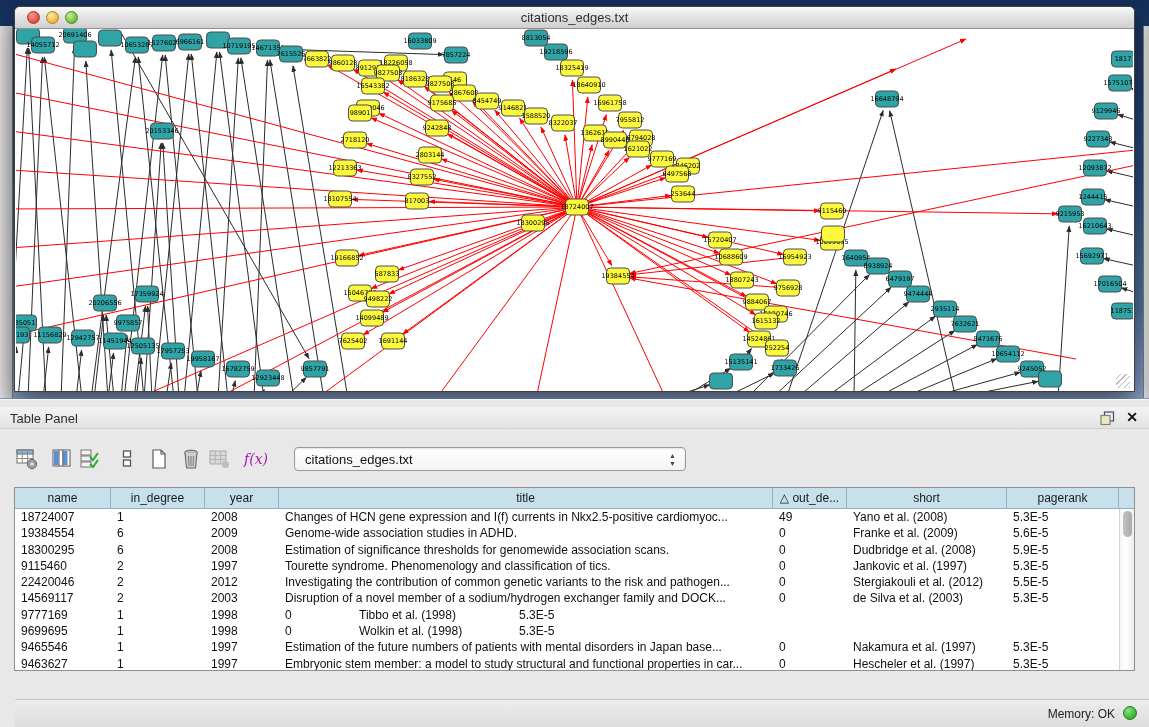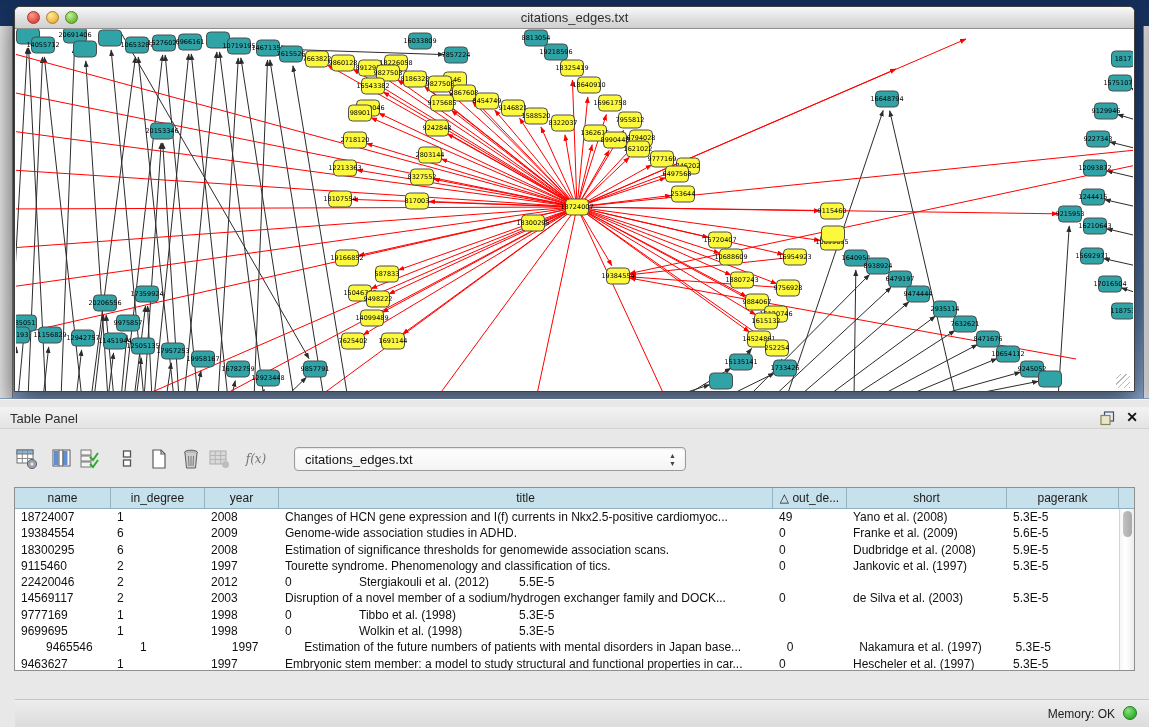--- a/index.html
+++ b/index.html
@@ -41,21 +41,21 @@
     background:#e8e8e8; border-top:1px solid #f6f6f6; }
   .phead { position:absolute; left:0; top:7px; right:0; height:22px;
     background:linear-gradient(180deg,#f3f3f3,#e3e3e3); border-bottom:1px solid #d2d2d2; }
   .ptitle { position:absolute; left:10px; top:4px; font-size:13px; color:#2d2d2d; }
   .float-ic { position:absolute; right:34px; top:4px; width:15px; height:15px; cursor:default; }
   .close-ic { position:absolute; right:11px; top:2px; font-size:14px; font-weight:bold; color:#111; cursor:default; }
 
   .toolbar { position:absolute; left:0; top:36px; right:0; height:46px; }
   .tb-btn { position:absolute; top:10px; width:26px; height:26px; display:flex;
     align-items:center; justify-content:center; }
-  .fx { font-family:"DejaVu Serif", serif; font-style:italic; font-size:12px; color:#737373; }
+  .fx { font-family:"DejaVu Serif", serif; font-style:italic; font-size:14px; color:#a21caf; }
   .combo { position:absolute; left:294px; top:11px; width:392px; height:24px;
     background:linear-gradient(180deg,#ffffff,#f4f4f4); border:1px solid #9b9b9b;
     border-radius:4px; box-shadow:inset 0 1px 2px rgba(0,0,0,.12); }
   .combo-text { position:absolute; left:10px; top:4px; font-size:13px; color:#111; }
   .combo-arrows { position:absolute; right:8px; top:4px; width:9px; height:16px;
     font-size:7px; line-height:8px; color:#444; text-align:center; }
 
   .twrap { position:absolute; left:14px; top:87px; width:1121px; height:184px;
     border:1px solid #8f8f8f; background:#fff; }
   .thead { display:flex; height:21px; background:#c6e1ec;
@@ -841,20 +841,21 @@
           <div class="td" style="width: 74px;">1997</div>
           <div class="td" style="width: 494px;">Tourette syndrome. Phenomenology and classification of tics.</div>
           <div class="td" style="width: 74px;">0</div>
           <div class="td" style="width: 160px;">Jankovic et al. (1997)</div>
           <div class="td" style="width: 112px;">5.3E-5</div>
         </div>
         <div class="tr">
           <div class="td" style="width: 96px;">22420046</div>
           <div class="td" style="width: 94px;">2</div>
           <div class="td" style="width: 74px;">2012</div>
+          <div class="td" style="width: 494px;">Investigating the contribution of common genetic variants to the risk and pathogen...</div>
           <div class="td" style="width: 74px;">0</div>
           <div class="td" style="width: 160px;">Stergiakouli et al. (2012)</div>
           <div class="td" style="width: 112px;">5.5E-5</div>
         </div>
         <div class="tr">
           <div class="td" style="width: 96px;">14569117</div>
           <div class="td" style="width: 94px;">2</div>
           <div class="td" style="width: 74px;">2003</div>
           <div class="td" style="width: 494px;">Disruption of a novel member of a sodium/hydrogen exchanger family and DOCK...</div>
           <div class="td" style="width: 74px;">0</div>
@@ -871,21 +872,21 @@
         </div>
         <div class="tr">
           <div class="td" style="width: 96px;">9699695</div>
           <div class="td" style="width: 94px;">1</div>
           <div class="td" style="width: 74px;">1998</div>
           <div class="td" style="width: 74px;">0</div>
           <div class="td" style="width: 160px;">Wolkin et al. (1998)</div>
           <div class="td" style="width: 112px;">5.3E-5</div>
         </div>
         <div class="tr">
-          <div class="td" style="width: 96px; margin-left: 25px;">9465546</div>
+          <div class="td" style="width: 96px;">9465546</div>
           <div class="td" style="width: 94px;">1</div>
           <div class="td" style="width: 74px;">1997</div>
           <div class="td" style="width: 494px;">Estimation of the future numbers of patients with mental disorders in Japan base...</div>
           <div class="td" style="width: 74px;">0</div>
           <div class="td" style="width: 160px;">Nakamura et al. (1997)</div>
           <div class="td" style="width: 112px;">5.3E-5</div>
         </div>
         <div class="tr">
           <div class="td" style="width: 96px;">9463627</div>
           <div class="td" style="width: 94px;">1</div>

